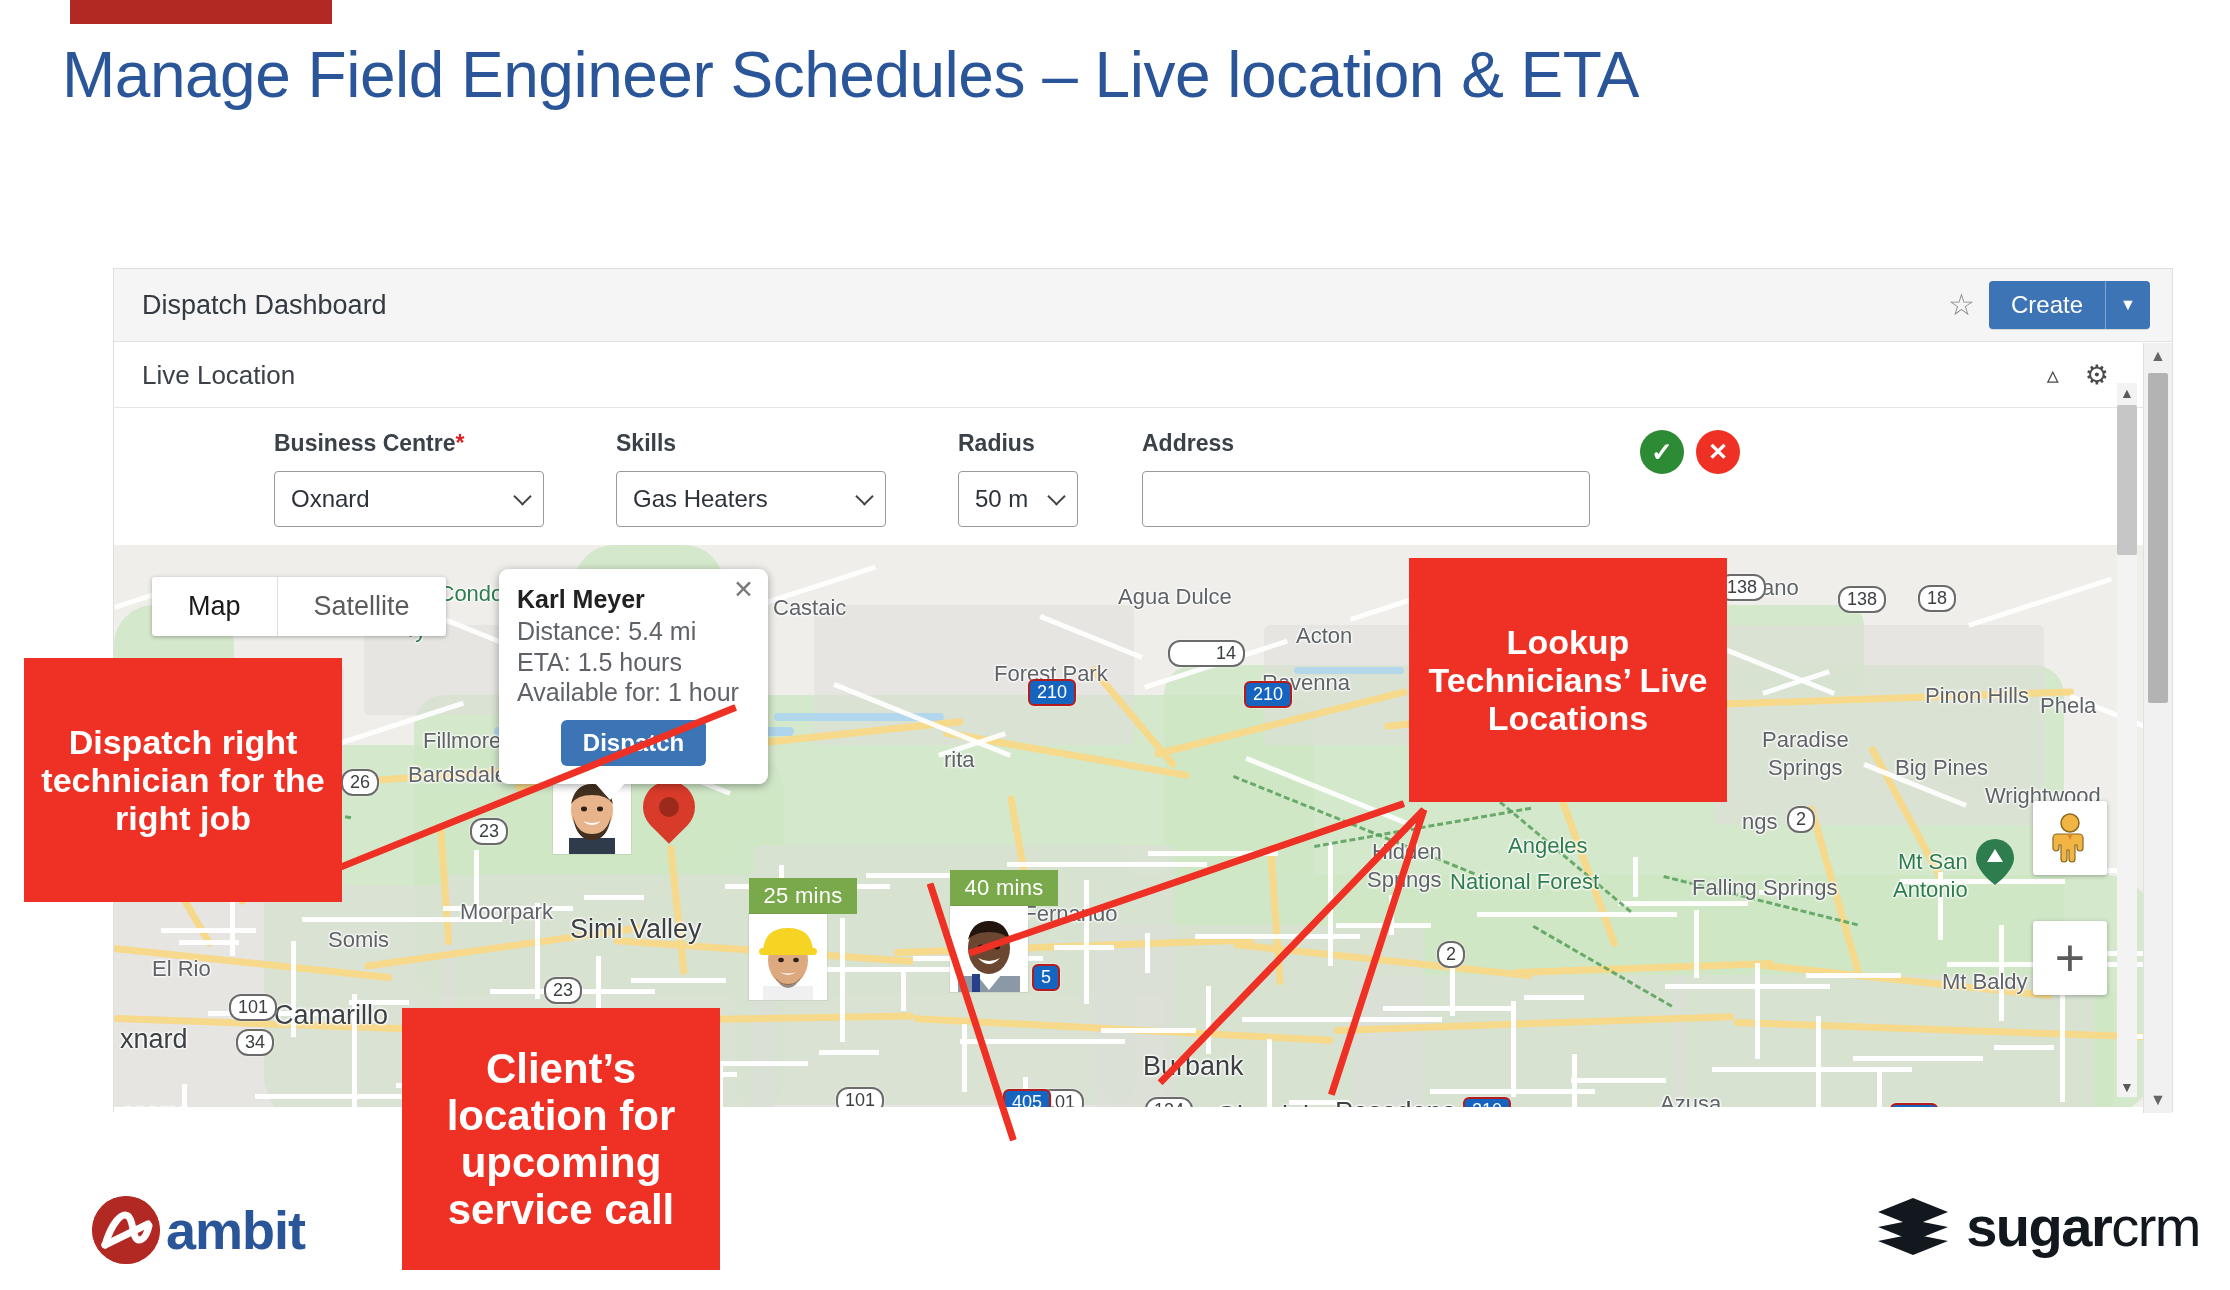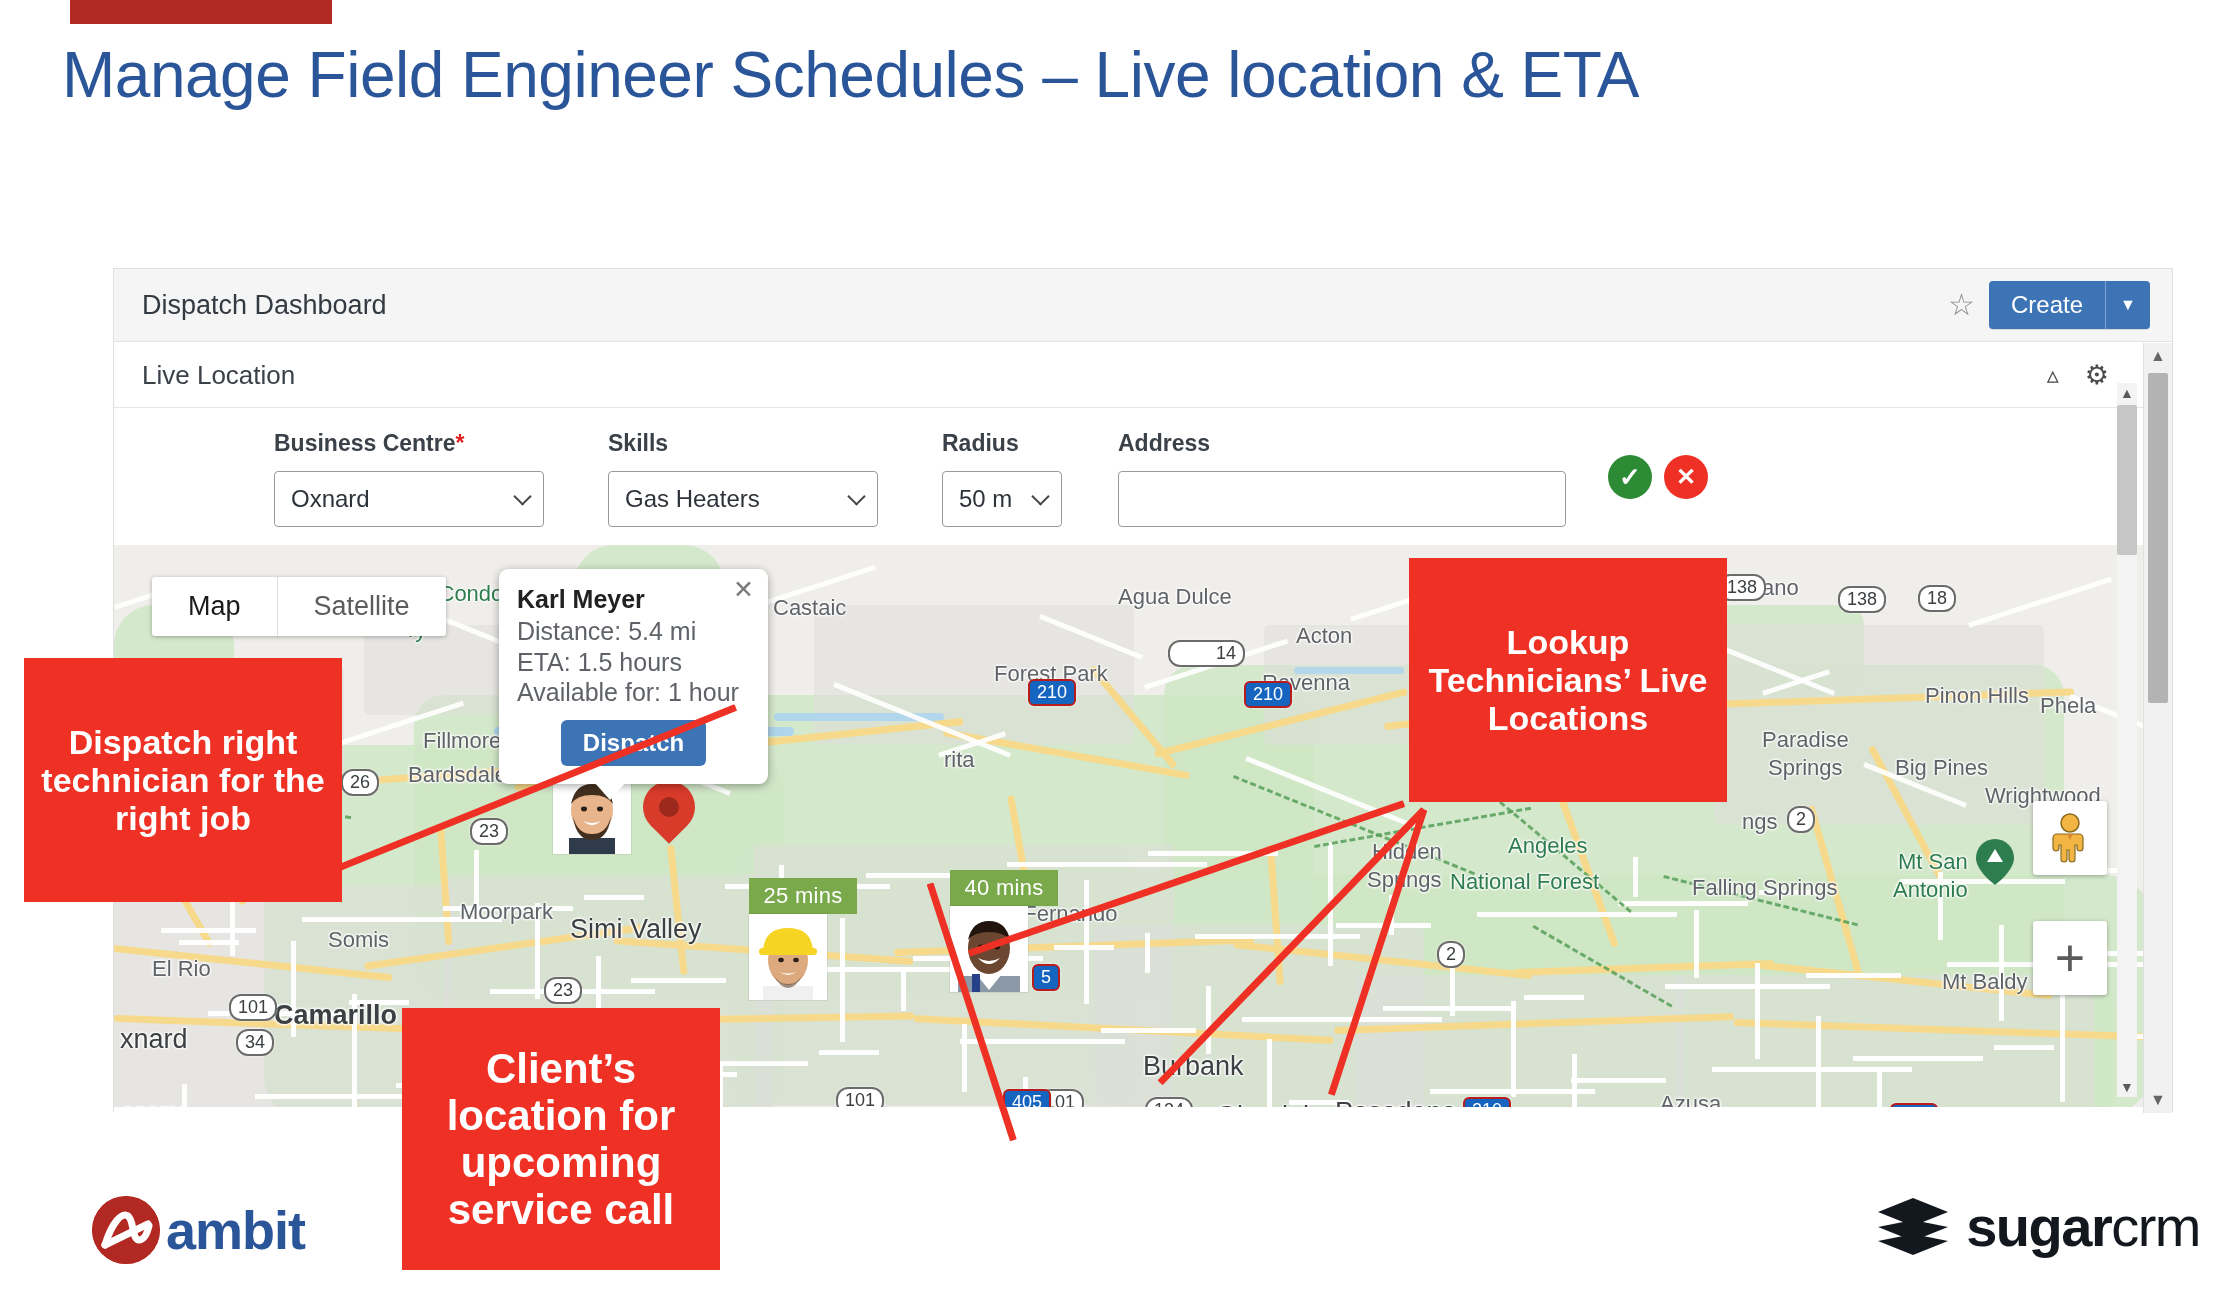--- a/index.html
+++ b/index.html
@@ -65,21 +65,21 @@
     border-bottom:1px solid #e6e6e6;
     padding:0 6px 0 28px;
   }
   .panel-title{font-size:26px;color:#3b4149;}
   .panel-head-icons{margin-left:auto;display:flex;align-items:center;gap:26px;padding-right:28px;}
   .chev-up{font-size:24px;color:#4a4a4a;}
   .gear{font-size:27px;color:#4a4a4a;}
 
   
   .form-row{
-    display:flex;align-items:center;gap:4px;padding:22px 0 18px 0;
+    display:flex;align-items:flex-start;gap:12px;padding:22px 0 18px 0;
     position:relative;
   }
   .field{display:flex;flex-direction:column;}
   .field .lab{
     font-size:23px;font-weight:bold;color:#3b4149;margin-bottom:14px;
   }
   .field .lab .req{color:#e02020;font-weight:bold;}
   .sel{
     position:relative;height:56px;border:1px solid #9a9a9a;border-radius:4px;
     background:#fff;display:flex;align-items:center;
@@ -477,21 +477,21 @@
             <div class="maplabel " style="left: 1148px; top: 125px;">Ravenna</div>
             <div class="maplabel " style="left: 880px; top: 116px;">Forest Park</div>
             <div class="maplabel " style="left: 659px; top: 50px;">Castaic</div>
             <div class="maplabel " style="left: 480px; top: 161px;">Piru</div>
             <div class="maplabel " style="left: 309px; top: 183px;">Fillmore</div>
             <div class="maplabel " style="left: 294px; top: 217px;">Bardsdale</div>
             <div class="maplabel " style="left: 346px; top: 354px;">Moorpark</div>
             <div class="maplabel " style="left: 214px; top: 382px;">Somis</div>
             <div class="maplabel big" style="left: 456px; top: 369px;">Simi Valley</div>
             <div class="maplabel " style="left: 38px; top: 411px;">El Rio</div>
-            <div class="maplabel big" style="left: 160px; top: 455px; font-weight: bold;">Camarillo</div>
+            <div class="maplabel big" style="left: 160px; top: 455px;">Camarillo</div>
             <div class="maplabel big" style="left: 6px; top: 479px;">xnard</div>
             <div class="maplabel " style="left: 8px; top: 554px;">eneme</div>
             <div class="maplabel big" style="left: 1029px; top: 506px;">Burbank</div>
             <div class="maplabel big" style="left: 1102px; top: 556px;">Glendale</div>
             <div class="maplabel big" style="left: 1221px; top: 552px;">Pasadena</div>
             <div class="maplabel " style="left: 864px; top: 356px;">San Fernando</div>
             <div class="maplabel " style="left: 830px; top: 202px;">rita</div>
             <div class="maplabel " style="left: 1258px; top: 294px;">Hidden</div>
             <div class="maplabel " style="left: 1253px; top: 322px;">Springs</div>
             <div class="maplabel green" style="left: 1386px; top: 288px; margin-left: 8px;">Angeles</div>

